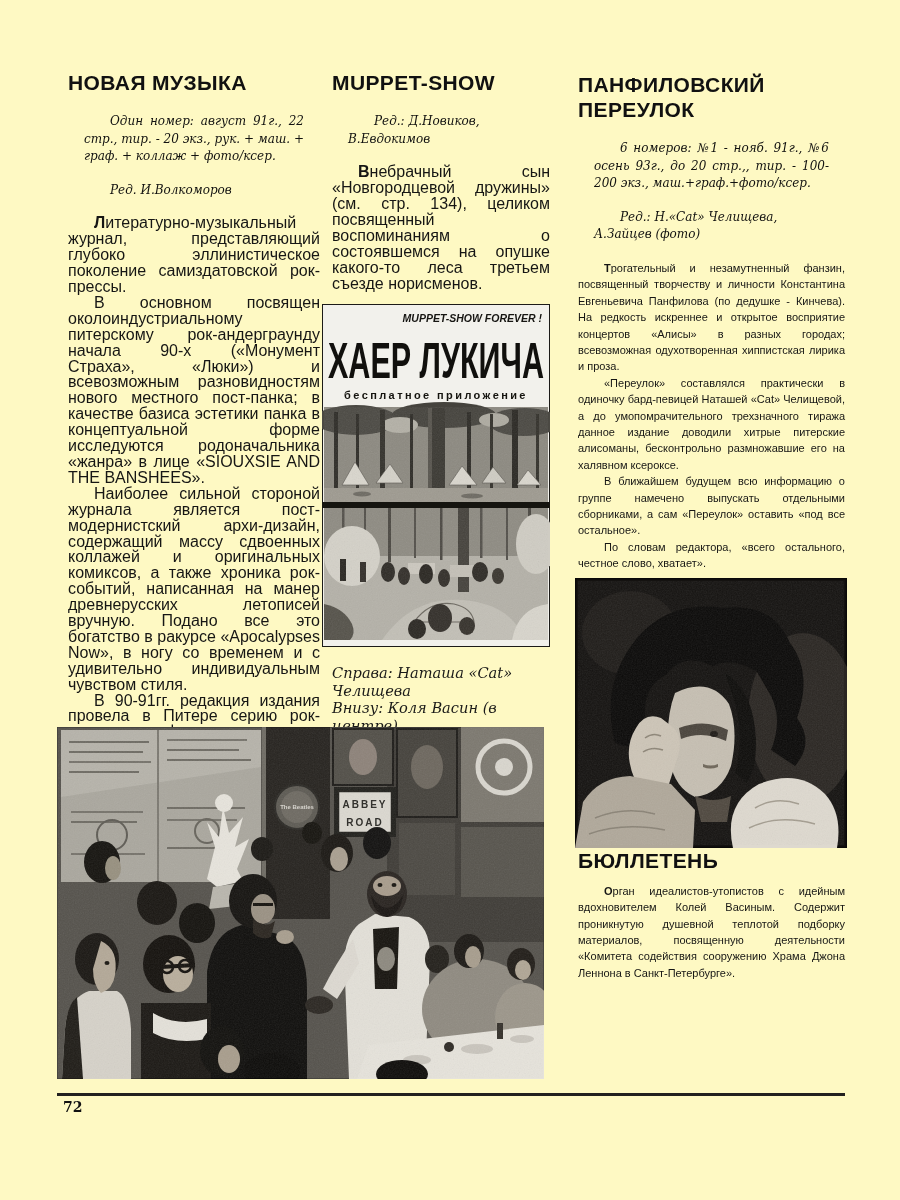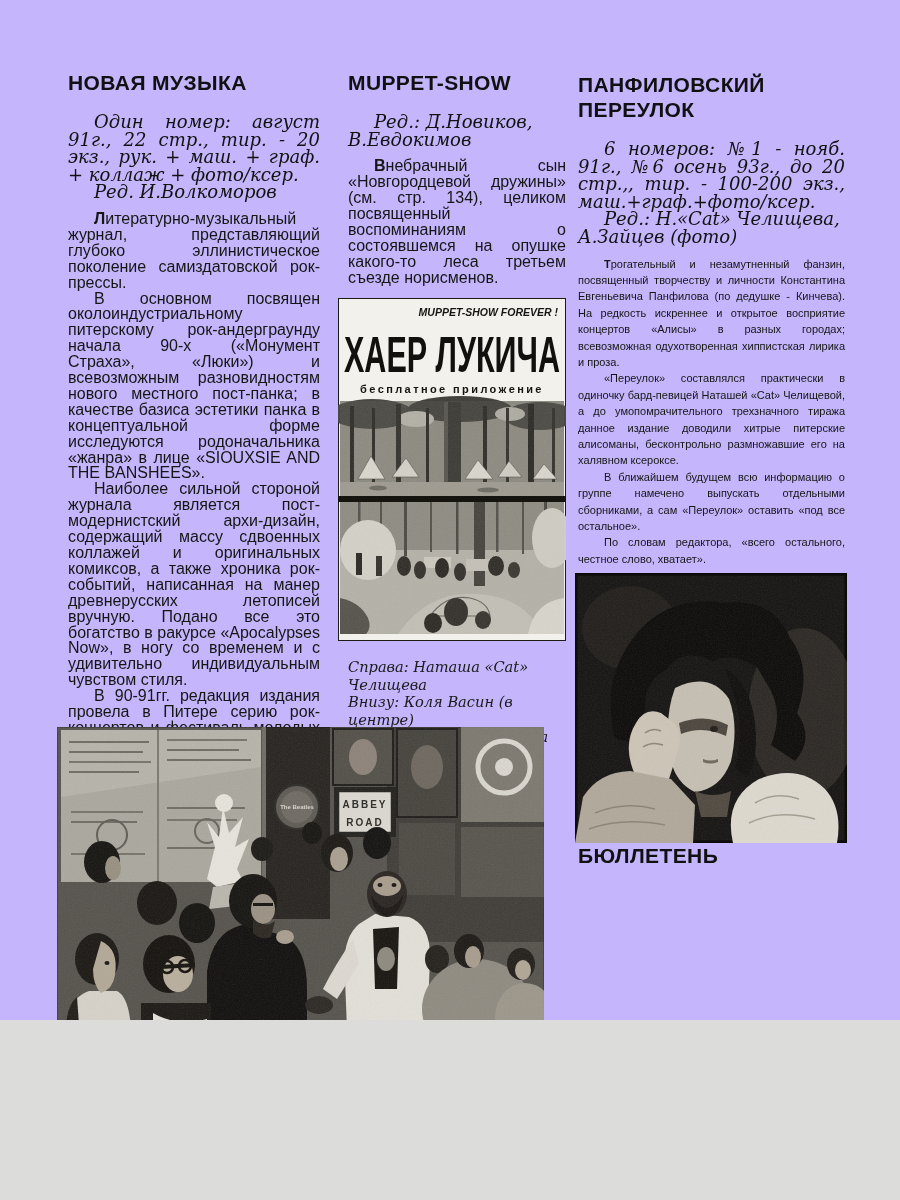--- a/index.html
+++ b/index.html
@@ -1,24 +1,24 @@
 <!DOCTYPE html>
 <html lang="ru"><head>
 <meta charset="utf-8">
 <style>
   html,body{margin:0;padding:0;background:#dcdcda;}
-  .page{position:relative;width:900px;height:1020px;background:#c4b5fd;
+  .page{position:relative;width:900px;height:1200px;background:#fef9c3;
         font-family:"Liberation Sans",sans-serif;color:#161614;overflow:hidden;}
   .col{position:absolute;top:70px;}
   .col1{left:68px;width:252px;}
-  .col2{left:348px;width:218px;}
+  .col2{left:332px;width:218px;}
   .col3{left:578px;width:267px;top:72px;}
   h2.head{font-size:21px;line-height:25px;font-weight:700;letter-spacing:.4px;margin:0;color:#111;}
   .info{font-family:"DejaVu Serif","Liberation Serif",serif;font-style:italic;
-        font-size:18px;line-height:17.6px;margin:0;text-indent:26px;color:#121210;}
+        font-size:12px;line-height:17.6px;margin:16px;text-indent:26px;color:#121210;}
   .info-block{margin-top:18px;}
   .just{text-align:justify;}
   .para{font-size:16px;line-height:15.9px;margin:0;text-align:justify;
         text-indent:26px;hyphens:auto;-webkit-hyphens:auto;}
   .lead::first-letter{font-weight:700;}
   .body-block{margin-top:10px;}
   .col3 .para{font-size:11px;line-height:16.4px;}
   .poster{display:block;margin:13px 0 0 -10px;}
   .caption{font-family:"DejaVu Serif","Liberation Serif",serif;font-style:italic;
            font-size:14.6px;line-height:17.4px;margin-top:17px;color:#1a1a18;}
@@ -179,20 +179,23 @@
       <path d="M70 160 Q78 154 86 158 M68 174 Q77 168 88 172" stroke="#8d8577" stroke-width="1.5" fill="none"></path>
       <path d="M0 270 L8 224 Q24 199 55 198 L96 206 L120 232 L118 270 Z" fill="#b0a89a"></path>
       <path d="M20 240 Q50 228 80 236 M14 256 Q48 244 90 252" stroke="#8a8376" stroke-width="1.5" fill="none"></path>
       <path d="M158 270 Q148 226 184 206 Q224 190 250 216 Q268 236 262 270 Z" fill="#ded9cf"></path>
       <path d="M180 230 Q200 218 224 226 M174 250 Q202 236 240 246" stroke="#a39c8f" stroke-width="1.5" fill="none"></path>
       <path d="M120 218 Q138 226 156 218 L152 244 L126 244 Z" fill="#4f483f"></path>
       <rect x="3" y="3" width="266" height="264" filter="url(#nzT)" opacity="0.12"></rect>
     </svg>
 
     <h2 class="head h2b">БЮЛЛЕТЕНЬ</h2>
+    <div class="body-block">
+      <p class="para lead">Орган идеалистов-утопистов с идейным вдохновителем Колей Васиным. Содержит проникнутую душевной теплотой подборку материалов, посвященную деятельности «Комитета содействия сооружению Храма Джона Леннона в Санкт-Петербурге».</p>
+    </div>
   </section>
 
   <svg class="party-photo" width="487" height="352" viewBox="0 0 487 352">
     <defs>
       <filter id="nzB" x="0" y="0" width="100%" height="100%">
         <feTurbulence type="fractalNoise" baseFrequency="0.8" numOctaves="2"></feTurbulence>
         <feColorMatrix type="saturate" values="0"></feColorMatrix>
       </filter>
     </defs>
     <rect width="487" height="352" fill="#55524c" stroke="#3a3834" stroke-width="1"></rect>

